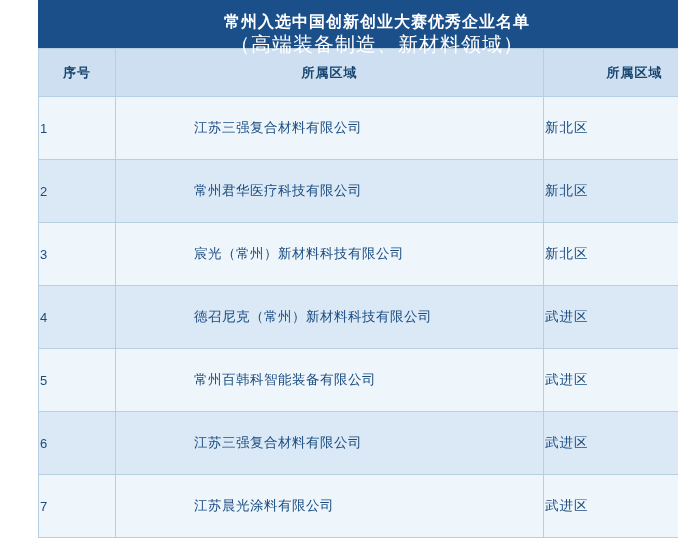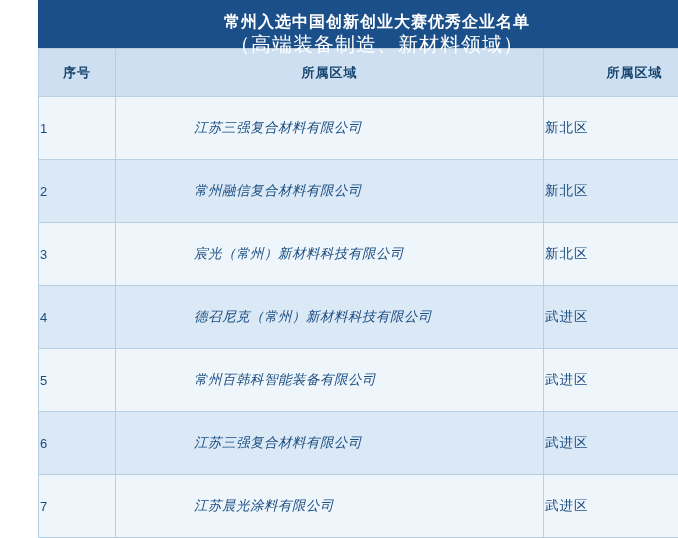--- a/index.html
+++ b/index.html
@@ -72,21 +72,20 @@
   td.col-no {
     width: 74px;
     font-size: 13px;
   }
   td.col-name {
     width: 425px;
     text-align: left;
     padding-left: 78px;
     box-sizing: border-box;
     letter-spacing: 0.5px;
-    font-style: italic;
   }
   td.col-area {
     width: 179px;
     letter-spacing: 1px;
   }
   th.col-no { width: 74px; }
   th.col-name { width: 425px; }
   th.col-area { width: 179px; }
 </style>
 </head>
@@ -108,21 +107,21 @@
       </tr>
     </thead>
     <tbody>
       <tr class="odd">
         <td class="col-no">1</td>
         <td class="col-name">江苏三强复合材料有限公司</td>
         <td class="col-area">新北区</td>
       </tr>
       <tr class="even">
         <td class="col-no">2</td>
-        <td class="col-name">常州融信复合材料有限公司</td>
+        <td class="col-name">常州君华医疗科技有限公司</td>
         <td class="col-area">新北区</td>
       </tr>
       <tr class="odd">
         <td class="col-no">3</td>
         <td class="col-name">宸光（常州）新材料科技有限公司</td>
         <td class="col-area">新北区</td>
       </tr>
       <tr class="even">
         <td class="col-no">4</td>
         <td class="col-name">德召尼克（常州）新材料科技有限公司</td>

